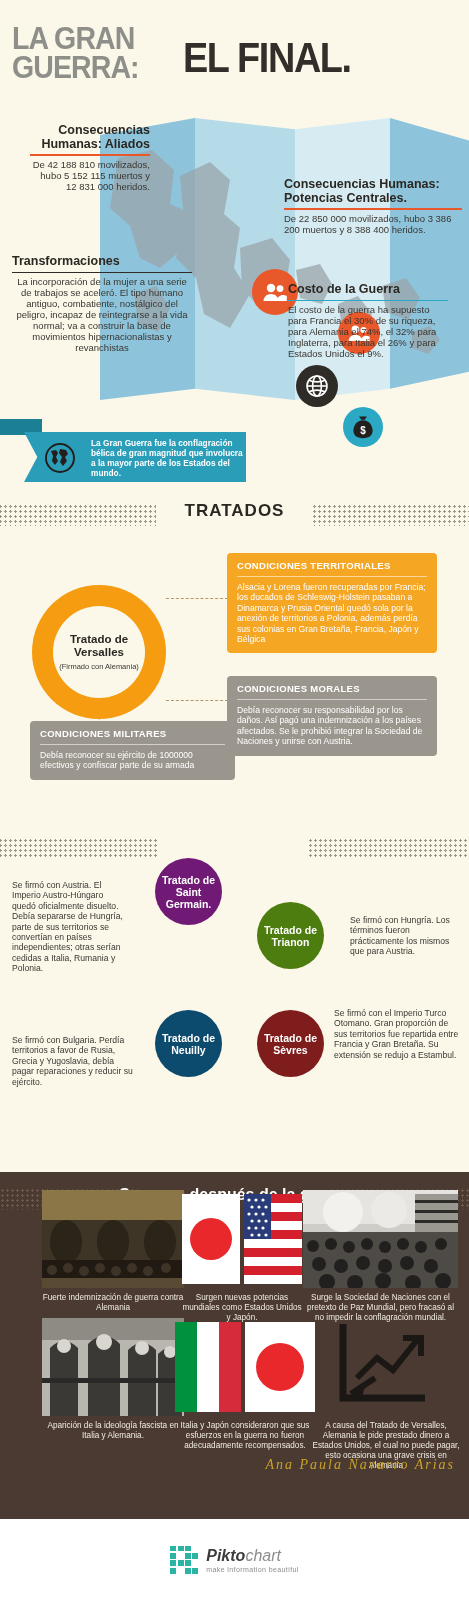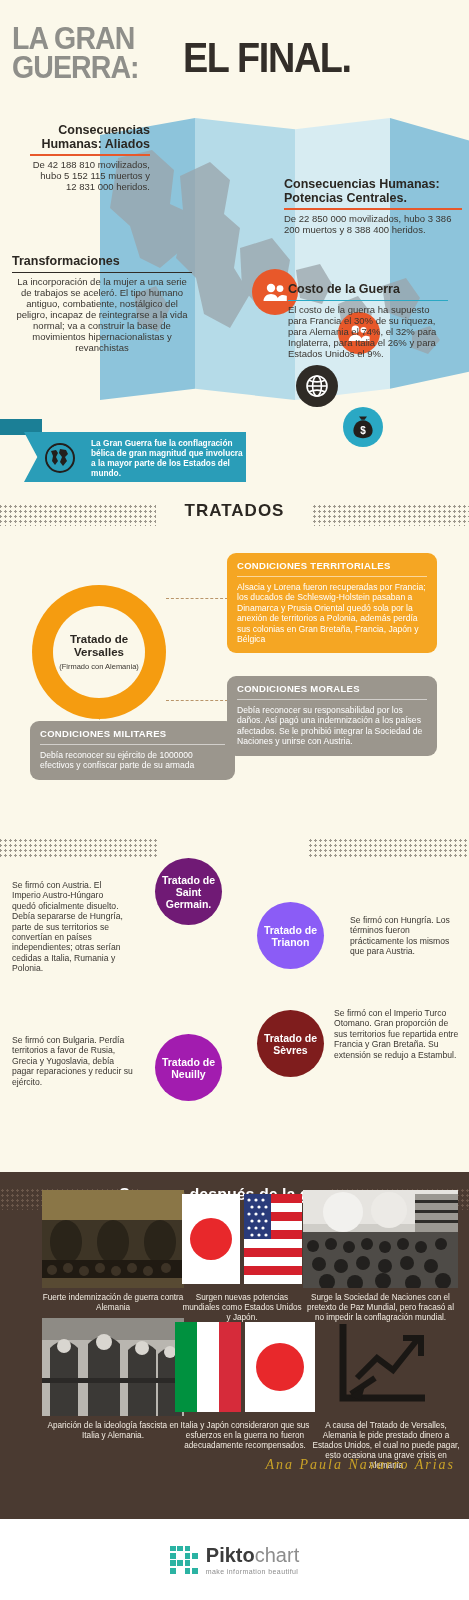--- a/index.html
+++ b/index.html
@@ -203,21 +203,21 @@
   .dash {
     position: absolute;
     border-top: 1.4px dashed #b9956a;
     height: 0;
   }
   .dash-v { border-top: none; border-left: 1.4px dashed #b9956a; width: 0; }
 
   
   .card {
     position: absolute;
-    border-radius: 9px;
+    border-radius: 4px;
     padding: 7px 10px 9px 10px;
   }
   .card .c-head {
     font-family: "Liberation Sans Narrow", "Liberation Sans", sans-serif;
     font-weight: bold;
     font-size: 9.5px;
     letter-spacing: .3px;
     color: #ffffff;
   }
   .card .c-rule {
@@ -241,22 +241,22 @@
     display: flex; align-items: center; justify-content: center;
     text-align: center;
     color: #ffffff;
     font-family: "Liberation Sans Narrow", "Liberation Sans", sans-serif;
     font-weight: bold;
     font-size: 10.5px;
     line-height: 12px;
     padding: 0 6px;
   }
   .tc-saint   { left: 155px; top: 858px; width: 67px; height: 67px; background: #701a75; }
-  .tc-trianon { left: 257px; top: 902px; width: 67px; height: 67px; background: #8b5cf6; }
-  .tc-neuilly { left: 155px; top: 1034px; width: 67px; height: 67px; background: #a21caf; }
+  .tc-trianon { left: 257px; top: 902px; width: 67px; height: 67px; background: #4d7c0f; }
+  .tc-neuilly { left: 155px; top: 1010px; width: 67px; height: 67px; background: #0c4a6e; }
   .tc-sevres  { left: 257px; top: 1010px; width: 67px; height: 67px; background: #7f1d1d; }
 
   .tdesc {
     position: absolute;
     font-family: "Liberation Sans Narrow", "Liberation Sans", sans-serif;
     font-size: 8.6px;
     line-height: 10.4px;
     color: #3a3631;
   }
   .td-saint   { left: 12px;  top: 880px; width: 115px; }
@@ -327,21 +327,21 @@
     width: 28px; height: 28px;
     display: grid;
     grid-template-columns: repeat(4, 1fr);
     grid-template-rows: repeat(4, 1fr);
     gap: 1.5px;
   }
   .pikto-mark i { background: #2bb3a3; display: block; }
   .pikto-mark i.off { background: transparent; }
   .pikto-words .w1 {
     font-family: "Liberation Sans", sans-serif;
-    font-size: 20px; color: #3c3c3c;
+    font-size: 16px; color: #3c3c3c; font-style: italic;
   }
   .pikto-words .w1 b { font-weight: bold; }
   .pikto-words .w1 span.light { color: #8d8d8d; font-weight: normal; }
   .pikto-words .w2 {
     font-family: "Liberation Sans", sans-serif;
     font-size: 7px; color: #8d8d8d; letter-spacing: .4px; margin-top: 1px;
   }
 </style>
 </head>
 <body>

